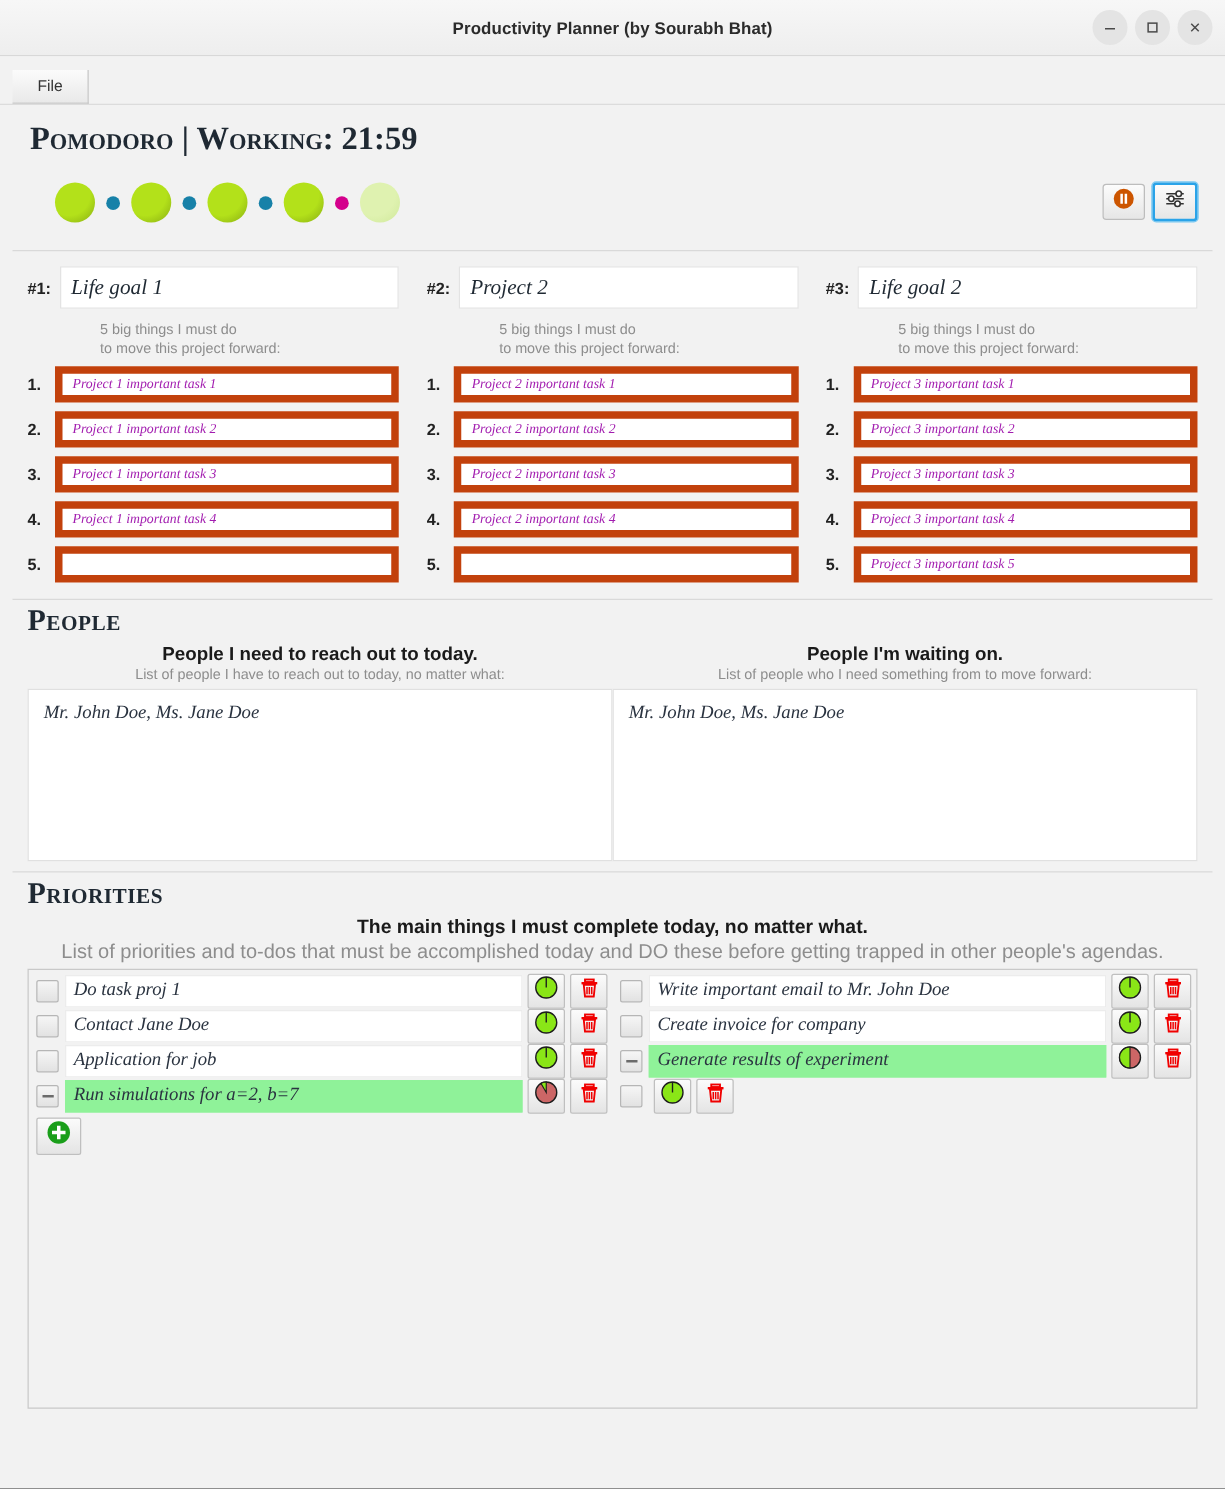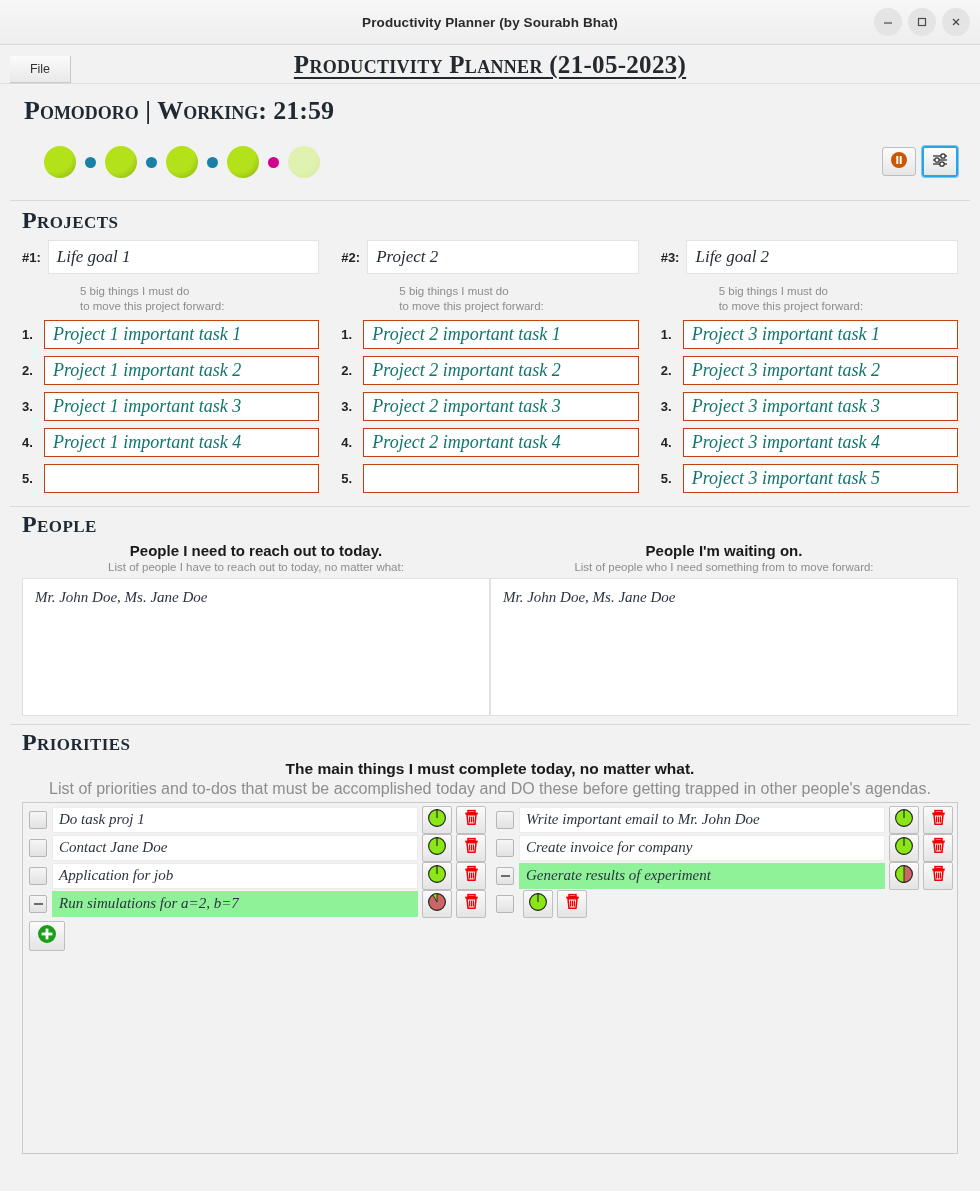--- a/index.html
+++ b/index.html
@@ -160,25 +160,25 @@
   .task-row {
     display: flex; align-items: center; gap: 6px;
     margin-bottom: 7px;
   }
   .task-num {
     width: 16px; text-align: left;
     font-size: 13px; font-weight: bold; color: #222;
   }
   .task-in {
     flex: 1; background: #ffffff;
-    border: 1px solid #c2410c;
+    border: 6px solid #c2410c;
     height: 29px; box-sizing: border-box;
     padding: 0 8px; display: flex; align-items: center;
     font-family: "Liberation Serif", serif;
-    font-style: italic; font-size: 18px; color: #0f766e;
+    font-style: italic; font-size: 11px; color: #a21caf;
     overflow: hidden; white-space: nowrap;
     cursor: text;
   }
 
   
   .people { padding: 4px 22px 8px 22px; }
   .people-grid {
     display: grid; grid-template-columns: 1fr 1fr;
     margin-top: 4px;
   }
@@ -288,21 +288,20 @@
         <svg width="12" height="12" viewBox="0 0 12 12">
             <line x1="3" y1="3" x2="9" y2="9" stroke="#4a4a4a" stroke-width="1.2"></line>
             <line x1="9" y1="3" x2="3" y2="9" stroke="#4a4a4a" stroke-width="1.2"></line>
           </svg>
       </div>
     </div>
   </div>
 
   <div class="menubar">
     <div class="menu-file">File</div>
-    <div class="app-title">Productivity Planner (21-05-2023)</div>
   </div>
 
   <div class="pomodoro">
     <div class="pomo-head">Pomodoro | Working: 21:59</div>
     <div class="pomo-row" id="pomo-markers">
         <div class="pomo-big" style="background: radial-gradient(circle at 35% 30%, rgb(179, 225, 26) 0%, rgb(179, 225, 26) 55%, rgb(135, 171, 18) 100%);"></div>
         <div class="pomo-small" style="background: rgb(23, 129, 168);"></div>
         <div class="pomo-big" style="background: radial-gradient(circle at 35% 30%, rgb(179, 225, 26) 0%, rgb(179, 225, 26) 55%, rgb(135, 171, 18) 100%);"></div>
         <div class="pomo-small" style="background: rgb(23, 129, 168);"></div>
         <div class="pomo-big" style="background: radial-gradient(circle at 35% 30%, rgb(179, 225, 26) 0%, rgb(179, 225, 26) 55%, rgb(135, 171, 18) 100%);"></div>
@@ -332,21 +331,20 @@
             <circle cx="11" cy="13" r="2.2" fill="#fff" stroke="#333" stroke-width="1.3"></circle>
           </svg>
         </span>
       </div>
     </div>
   </div>
 
   <div class="hrule"></div>
 
   <div class="projects">
-    <div class="section-title">Projects</div>
     <div class="proj-grid" id="proj-grid">
         <div>
           <div class="proj-head">
             <span class="proj-num">#1:</span>
             <div class="txtin">Life goal 1</div>
           </div>
           <div class="proj-hint">5 big things I must do<br>to move this project forward:</div>
           <div class="task-row">
             <span class="task-num">1.</span>
             <div class="task-in">Project 1 important task 1</div>

